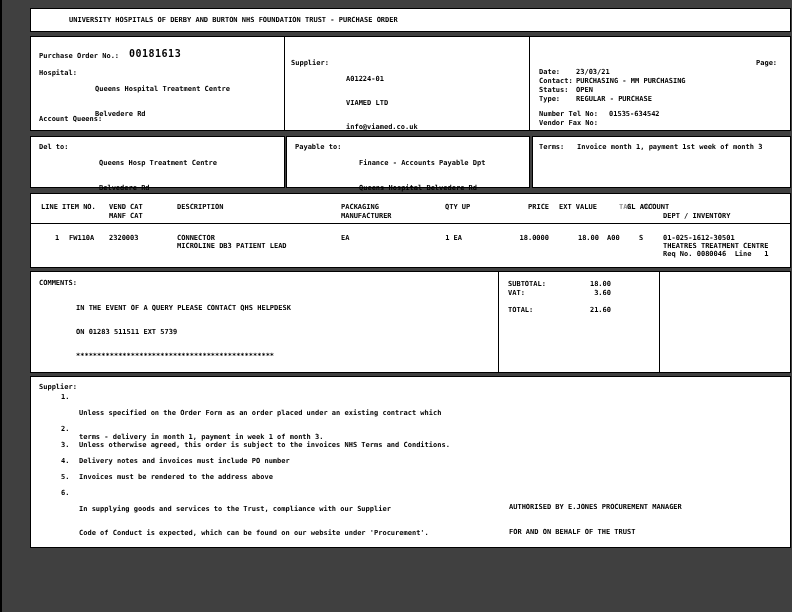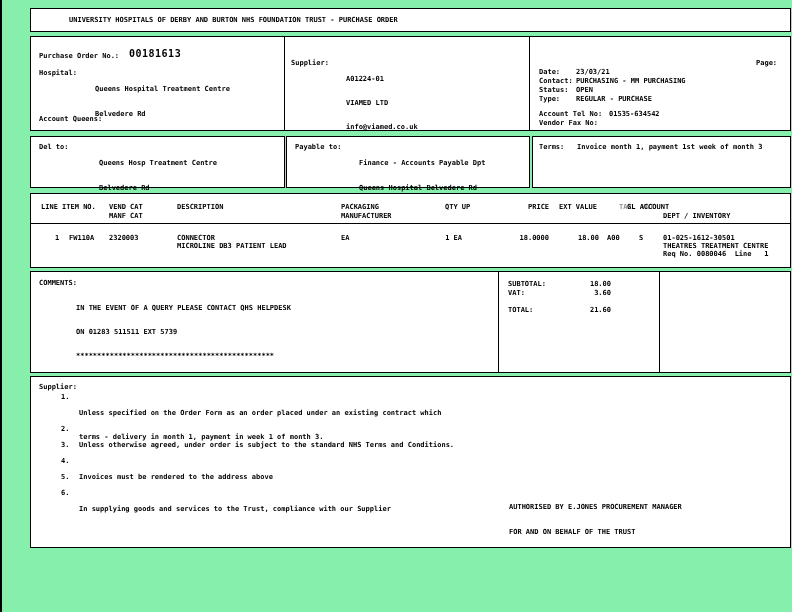--- a/index.html
+++ b/index.html
@@ -1,20 +1,20 @@
 <!DOCTYPE html>
 <html><head>
 <meta charset="utf-8">
 <style>
   html,body{margin:0;padding:0;}
   body{
     width:792px;height:612px;background:#ffffff;color:#000;
     font-family:"DejaVu Sans Mono", monospace;font-weight:700;font-size:7px;
   }
-  .page{position:relative;width:792px;height:612px;background:#86efac;overflow:hidden;}
+  .page{position:relative;width:792px;height:612px;background:#404040;overflow:hidden;}
   .edge{position:absolute;left:0;top:0;width:2px;height:612px;background:#000;}
   .box{position:absolute;border:1px solid #000;background:#fff;}
   .abs{position:absolute;white-space:pre;}
   .vline{position:absolute;top:0;bottom:0;width:1px;background:#000;}
   .hline{position:absolute;left:0;right:0;height:1px;background:#000;}
   .r{text-align:right;}
   .grey{color:#8f8f8f;}
   .po-num{font-size:10px;letter-spacing:.5px;}
   .lines8 div{line-height:8px;}
   .lines9 div{line-height:9px;}
@@ -61,21 +61,21 @@
     <span class="abs" style="left:725px;top:22px">Page:</span>
 
     <span class="abs" style="left:508px;top:31px">Date:</span>
     <span class="abs" style="left:545px;top:31px">23/03/21</span>
     <span class="abs" style="left:508px;top:40px">Contact:</span>
     <span class="abs" style="left:545px;top:40px">PURCHASING - MM PURCHASING</span>
     <span class="abs" style="left:508px;top:49px">Status:</span>
     <span class="abs" style="left:545px;top:49px">OPEN</span>
     <span class="abs" style="left:508px;top:58px">Type:</span>
     <span class="abs" style="left:545px;top:58px">REGULAR - PURCHASE</span>
-    <span class="abs" style="left:508px;top:73px">Account Tel No:</span>
+    <span class="abs" style="left:508px;top:73px">Number Tel No:</span>
     <span class="abs" style="left:578px;top:73px">01535-634542</span>
     <span class="abs" style="left:508px;top:82px">Vendor Fax No:</span>
     <span class="abs" style="left:578px;top:82px"></span>
   </div>
 
   <div class="box" style="left:30px;top:136px;width:253px;height:50px">
     <span class="abs" style="left:8px;top:6px">Del to:</span>
     <div class="abs lines9" style="left:68px;top:6px">
       <div>Queens Hosp Treatment Centre</div>
       <div>Belvedere Rd</div>
@@ -160,35 +160,39 @@
     <span class="abs" style="left:8px;top:6px">Supplier:</span>
 
     <span class="abs" style="left:30px;top:16px">1.</span>
     <div class="abs lines8" style="left:48px;top:16px">
       <div>Unless specified on the Order Form as an order placed under an existing contract which</div>
       <div>terms - delivery in month 1, payment in week 1 of month 3.</div>
     </div>
 
     <span class="abs" style="left:30px;top:48px">2.</span>
     <div class="abs lines8" style="left:48px;top:48px">
-      <div>Unless otherwise agreed, under order is subject to the standard NHS Terms and Conditions.</div>
+      <div>Unless otherwise agreed, this order is subject to the invoices NHS Terms and Conditions.</div>
     </div>
 
     <span class="abs" style="left:30px;top:64px">3.</span>
+    <div class="abs lines8" style="left:48px;top:64px">
+      <div>Delivery notes and invoices must include PO number</div>
+    </div>
 
     <span class="abs" style="left:30px;top:80px">4.</span>
     <div class="abs lines8" style="left:48px;top:80px">
       <div>Invoices must be rendered to the address above</div>
     </div>
 
     <span class="abs" style="left:30px;top:96px">5.</span>
 
     <span class="abs" style="left:30px;top:112px">6.</span>
     <div class="abs lines8" style="left:48px;top:112px">
       <div>In supplying goods and services to the Trust, compliance with our Supplier</div>
+      <div>Code of Conduct is expected, which can be found on our website under 'Procurement'.</div>
     </div>
 
     <div class="abs lines9" style="left:478px;top:110px">
       <div>AUTHORISED BY E.JONES PROCUREMENT MANAGER</div>
       <div>FOR AND ON BEHALF OF THE TRUST</div>
     </div>
   </div>
 </div>
 
 </body></html>

